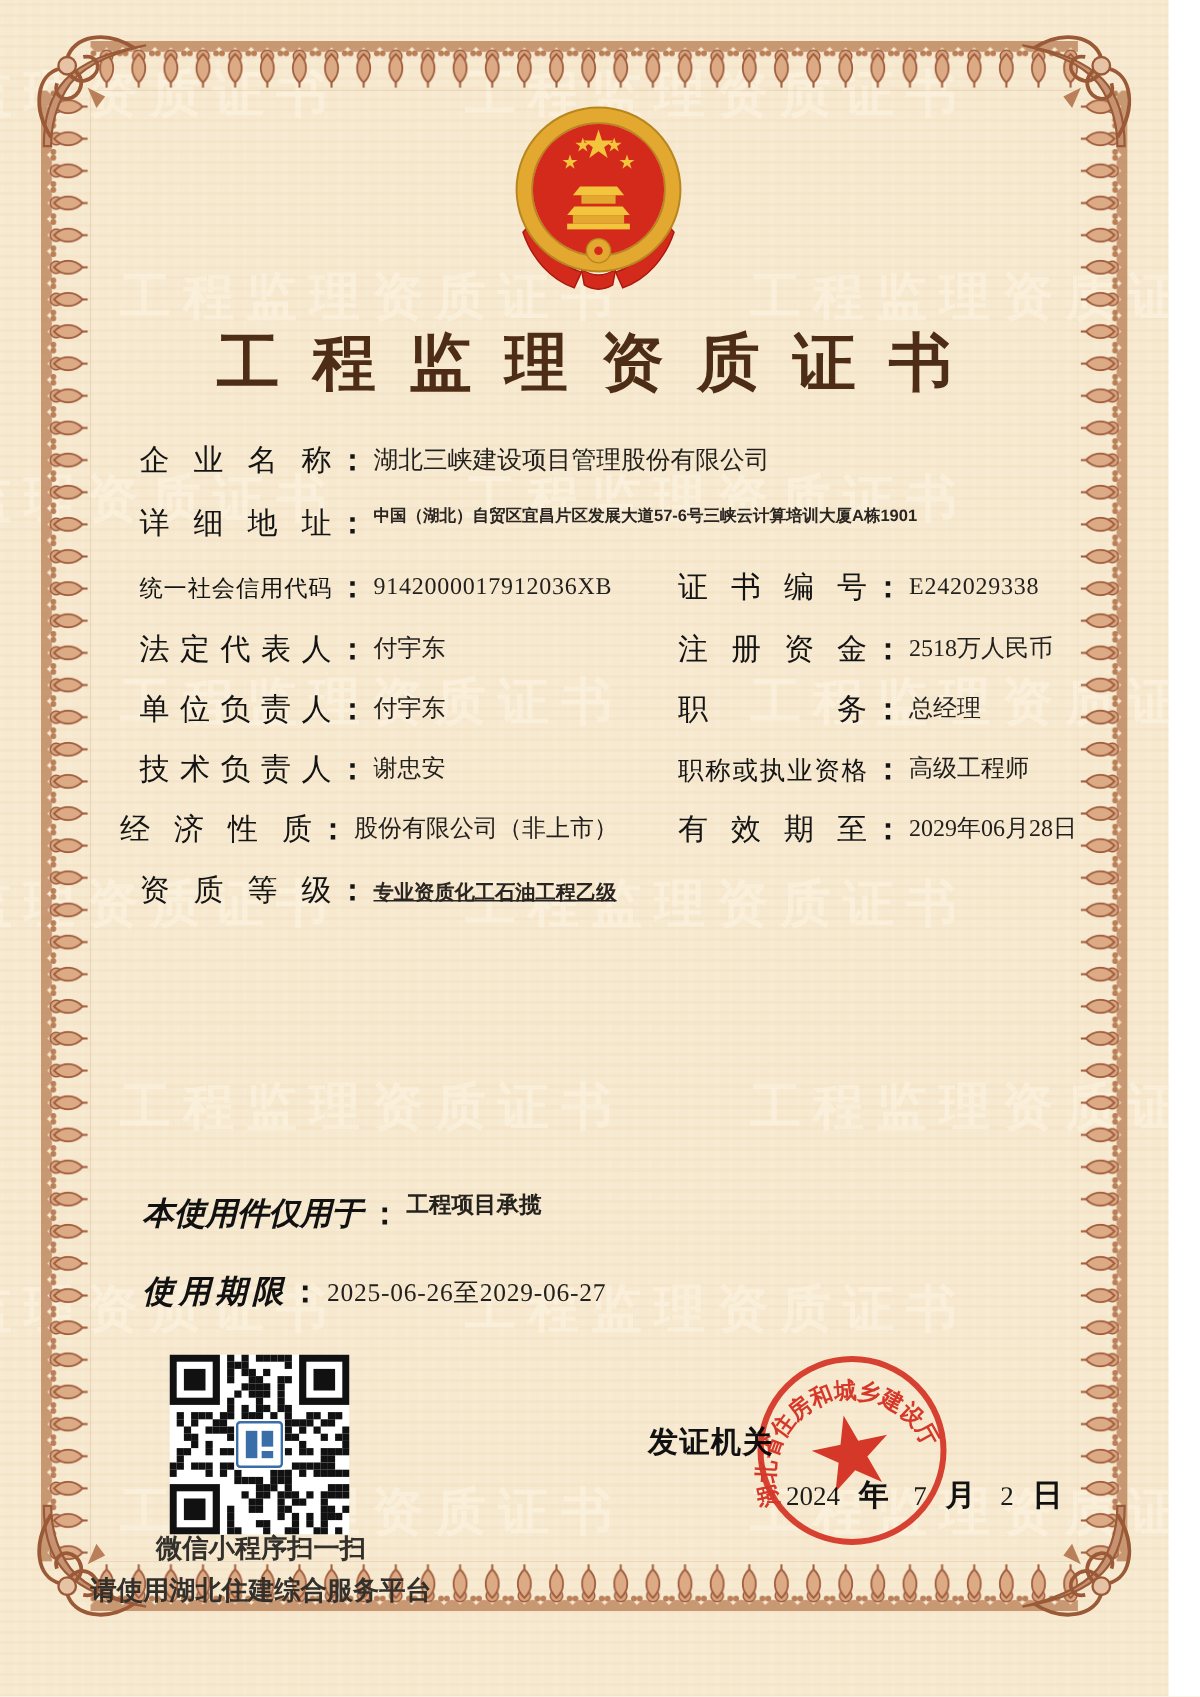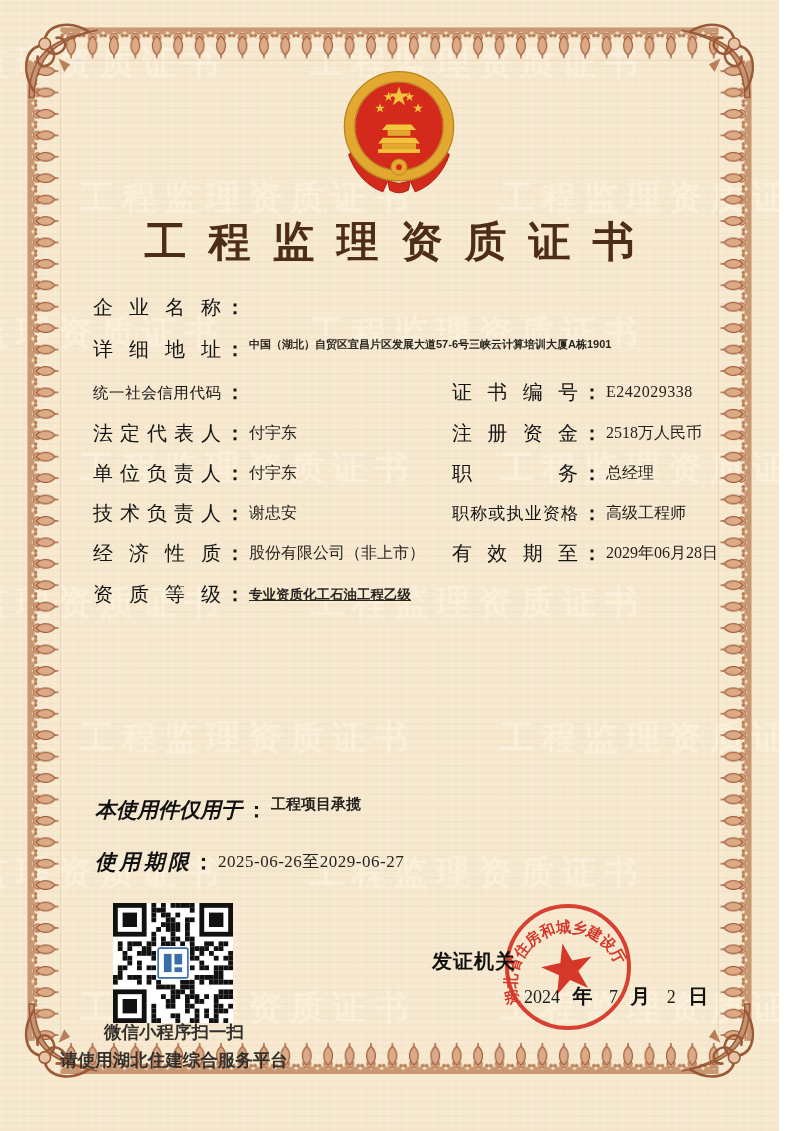--- a/index.html
+++ b/index.html
@@ -134,31 +134,33 @@
       <rect x="38" y="88" width="44" height="4" fill="#f3c53d"></rect>
       <circle cx="60" cy="107" r="8.5" fill="#e2a82f" stroke="#b8861f" stroke-width="1"></circle>
       <circle cx="60" cy="107" r="3" fill="#d42a1c"></circle>
     </svg>
 
     <div class="title">工程监理资质证书</div>
 
     <div class="row" style="left:93px;top:294px">
       <span class="lbl w-left">企业名称</span>
       <span class="colon">：</span>
+      <span class="val big">湖北三峡建设项目管理股份有限公司</span>
     </div>
 
     <div class="row" style="left:93px;top:336px">
       <span class="lbl w-left">详细地址</span>
       <span class="colon">：</span>
       <span class="addr-val">中国（湖北）自贸区宜昌片区发展大道57-6号三峡云计算培训大厦A栋1901</span>
     </div>
 
     <div class="row" style="left:93px;top:379px">
       <span class="lbl w-left small">统一社会信用代码</span>
       <span class="colon">：</span>
+      <span class="val code">9142000017912036XB</span>
     </div>
     <div class="row" style="left:452px;top:379px">
       <span class="lbl w-right">证书编号</span>
       <span class="colon">：</span>
       <span class="val code">E242029338</span>
     </div>
 
     <div class="row" style="left:93px;top:420px">
       <span class="lbl w-left">法定代表人</span>
       <span class="colon">：</span>
@@ -185,21 +187,21 @@
       <span class="lbl w-left">技术负责人</span>
       <span class="colon">：</span>
       <span class="val">谢忠安</span>
     </div>
     <div class="row" style="left:452px;top:500px">
       <span class="lbl w-right small" style="font-size:17px">职称或执业资格</span>
       <span class="colon">：</span>
       <span class="val">高级工程师</span>
     </div>
 
-    <div class="row" style="left:93px;top:540px">
+    <div class="row" style="left:80px;top:540px">
       <span class="lbl w-left">经济性质</span>
       <span class="colon">：</span>
       <span class="val">股份有限公司（非上市）</span>
     </div>
     <div class="row" style="left:452px;top:540px">
       <span class="lbl w-right">有效期至</span>
       <span class="colon">：</span>
       <span class="val">2029年06月28日</span>
     </div>
 

